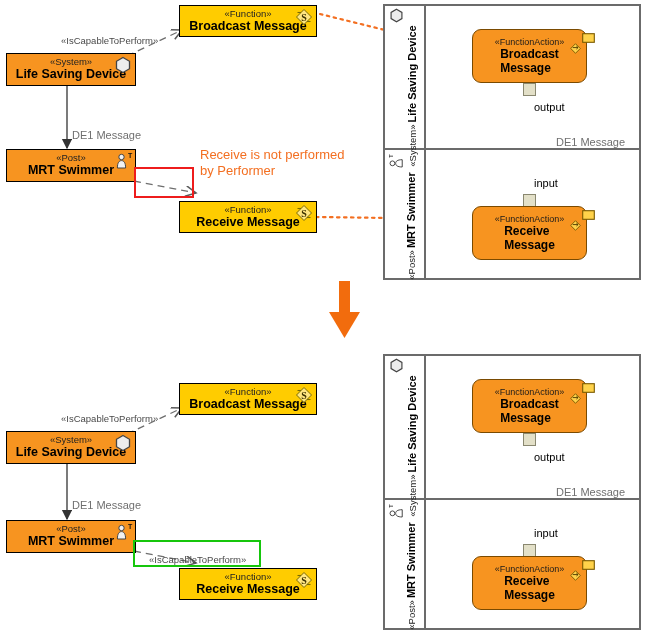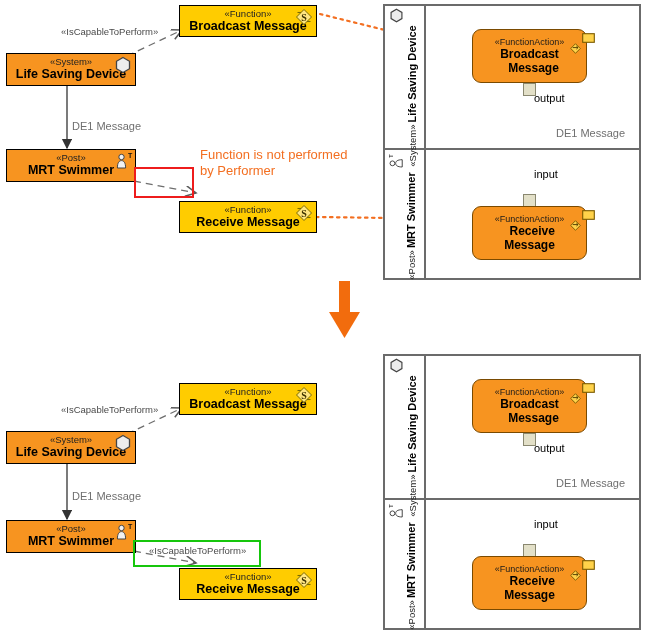--- a/index.html
+++ b/index.html
@@ -28,25 +28,25 @@
               justify-content:center;gap:2px;
               transform:rotate(-90deg);transform-origin:center center;white-space:nowrap;}
   .lane-label .st{font-size:9.5px;color:#222;}
   .lane-label .nm{font-size:11px;font-weight:bold;color:#000;}
 
   
   .action{position:absolute;box-sizing:border-box;background:#F79420;border:1.4px solid #7a4a00;
           border-radius:9px;display:flex;flex-direction:column;align-items:center;
           justify-content:center;line-height:1.12;}
   .action .stereo{font-size:9px;color:#1a1a1a;white-space:nowrap;margin-bottom:1px;text-align:center;}
-  .action .nm{font-size:12px;font-weight:bold;color:#000;text-align:right;white-space:pre-line;}
+  .action .nm{font-size:12px;font-weight:bold;color:#000;text-align:left;white-space:pre-line;}
 
   
   .pin{position:absolute;box-sizing:border-box;background:#E3E0C8;border:1px solid #8a8870;}
-  .lbl{position:absolute;font-size:11px;white-space:nowrap;}
+  .lbl{position:absolute;font-size:11px;white-space:nowrap;margin-top:9px;}
   .lbl.grey{color:#6f6f6f;}
   .lbl.greydark{color:#4a4a4a;}
   .lbl.blk{color:#000;}
 
   .hl-red{position:absolute;box-sizing:border-box;border:2.5px solid #EE1C1C;background:transparent;}
   .hl-green{position:absolute;box-sizing:border-box;border:2.5px solid #16C60C;background:transparent;}
 
   .note{position:absolute;color:#F36F21;font-size:13px;font-weight:500;line-height:1.25;
         white-space:pre-line;}
 
@@ -159,21 +159,21 @@
     <svg width="18" height="18" viewBox="0 0 18 18">
       <circle cx="7.5" cy="5" r="2.7" fill="#F2F2F2" stroke="#444" stroke-width="1"></circle>
       <path d="M3.4,16 C3.4,10.6 5.2,8.6 7.5,8.6 C9.8,8.6 11.6,10.6 11.6,16 z" fill="#F2F2F2" stroke="#444" stroke-width="1"></path>
       <text x="14" y="6" font-size="7" font-weight="bold" fill="#111" font-family="Liberation Sans, sans-serif">T</text>
     </svg>
   </span>
 </div>
 
 <div class="hl-red" style="left:134px;top:167px;width:60px;height:31px;"></div>
 
-<div class="note" style="left:200px;top:147px;width:175px;">Function is not performed
+<div class="note" style="left:200px;top:147px;width:175px;">Receive is not performed
 by Performer</div>
 
 <div class="cls gold" style="left:179px;top:201px;width:138px;height:32px;">
   <span class="stereo">«Function»</span>
   <span class="nm">Receive Message</span>
   <span class="ico">
     <svg width="18" height="18" viewBox="0 0 18 18">
       <path d="M9,1.5 L16.5,9 L9,16.5 L1.5,9 z" fill="#FFE680" stroke="#7a6a00" stroke-width="1"></path>
       <text x="9" y="12.6" font-size="10" font-weight="bold" text-anchor="middle" fill="#3a3000" font-family="Liberation Serif, serif">S</text>
       <path d="M2.5,4.5 L6,4.5" stroke="#7a6a00" stroke-width="1.1" fill="none"></path>

